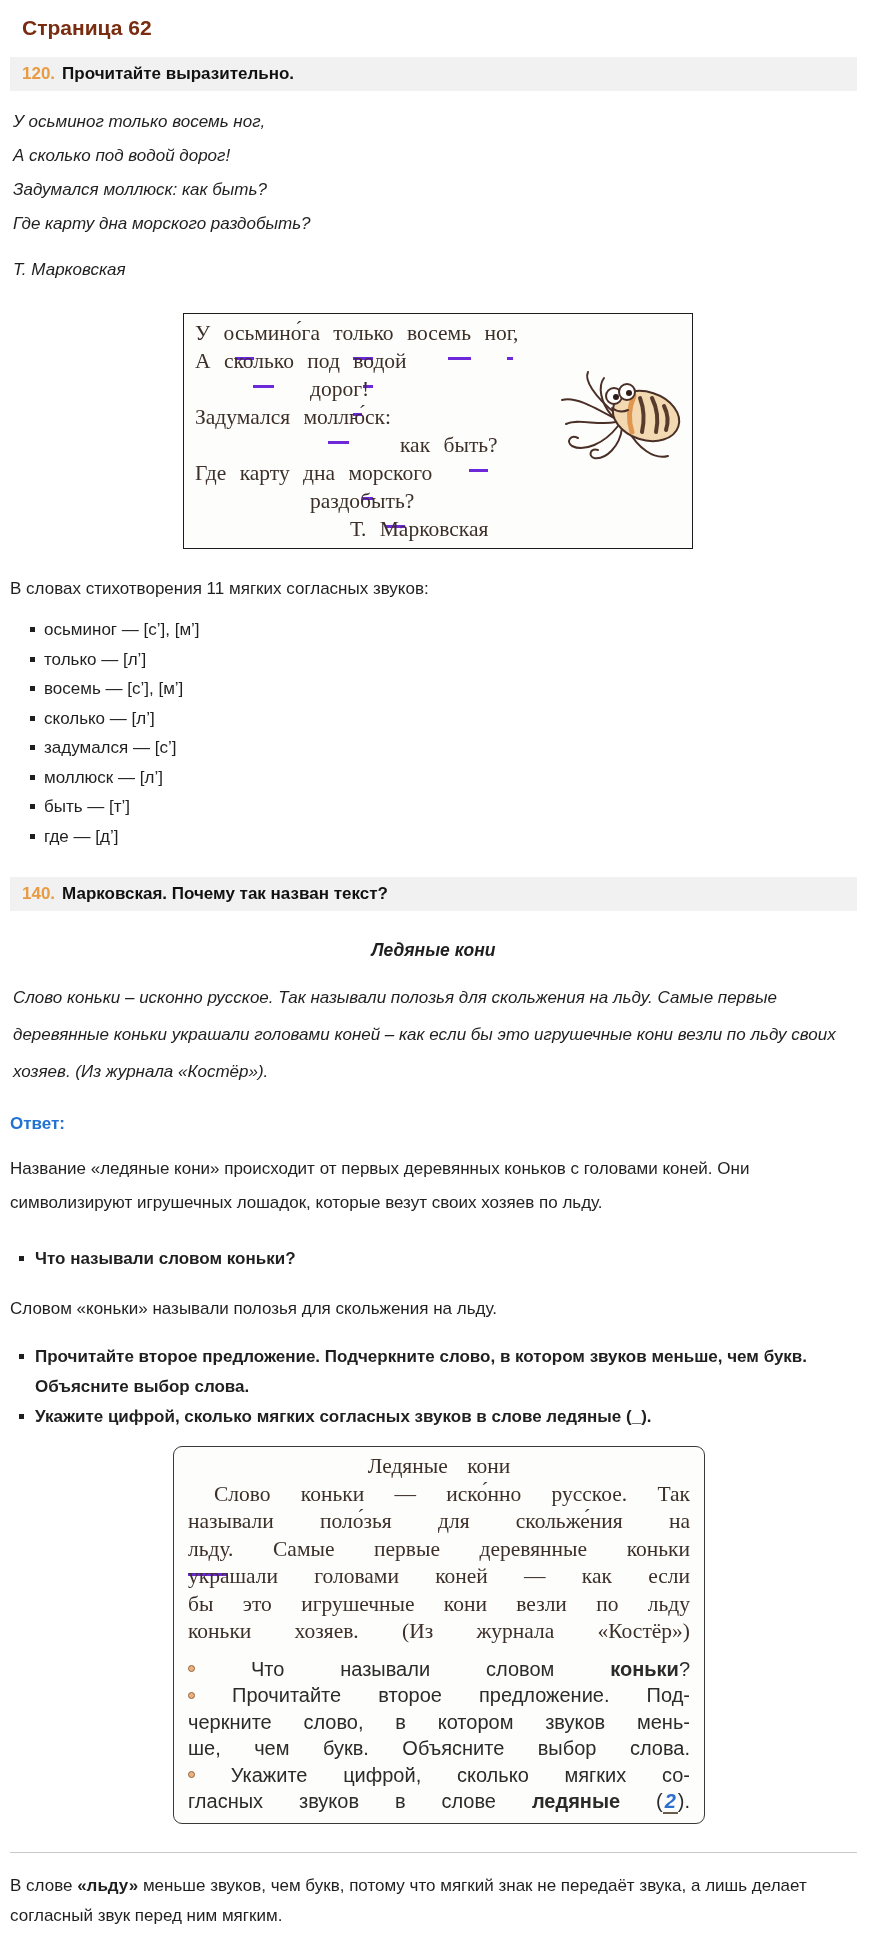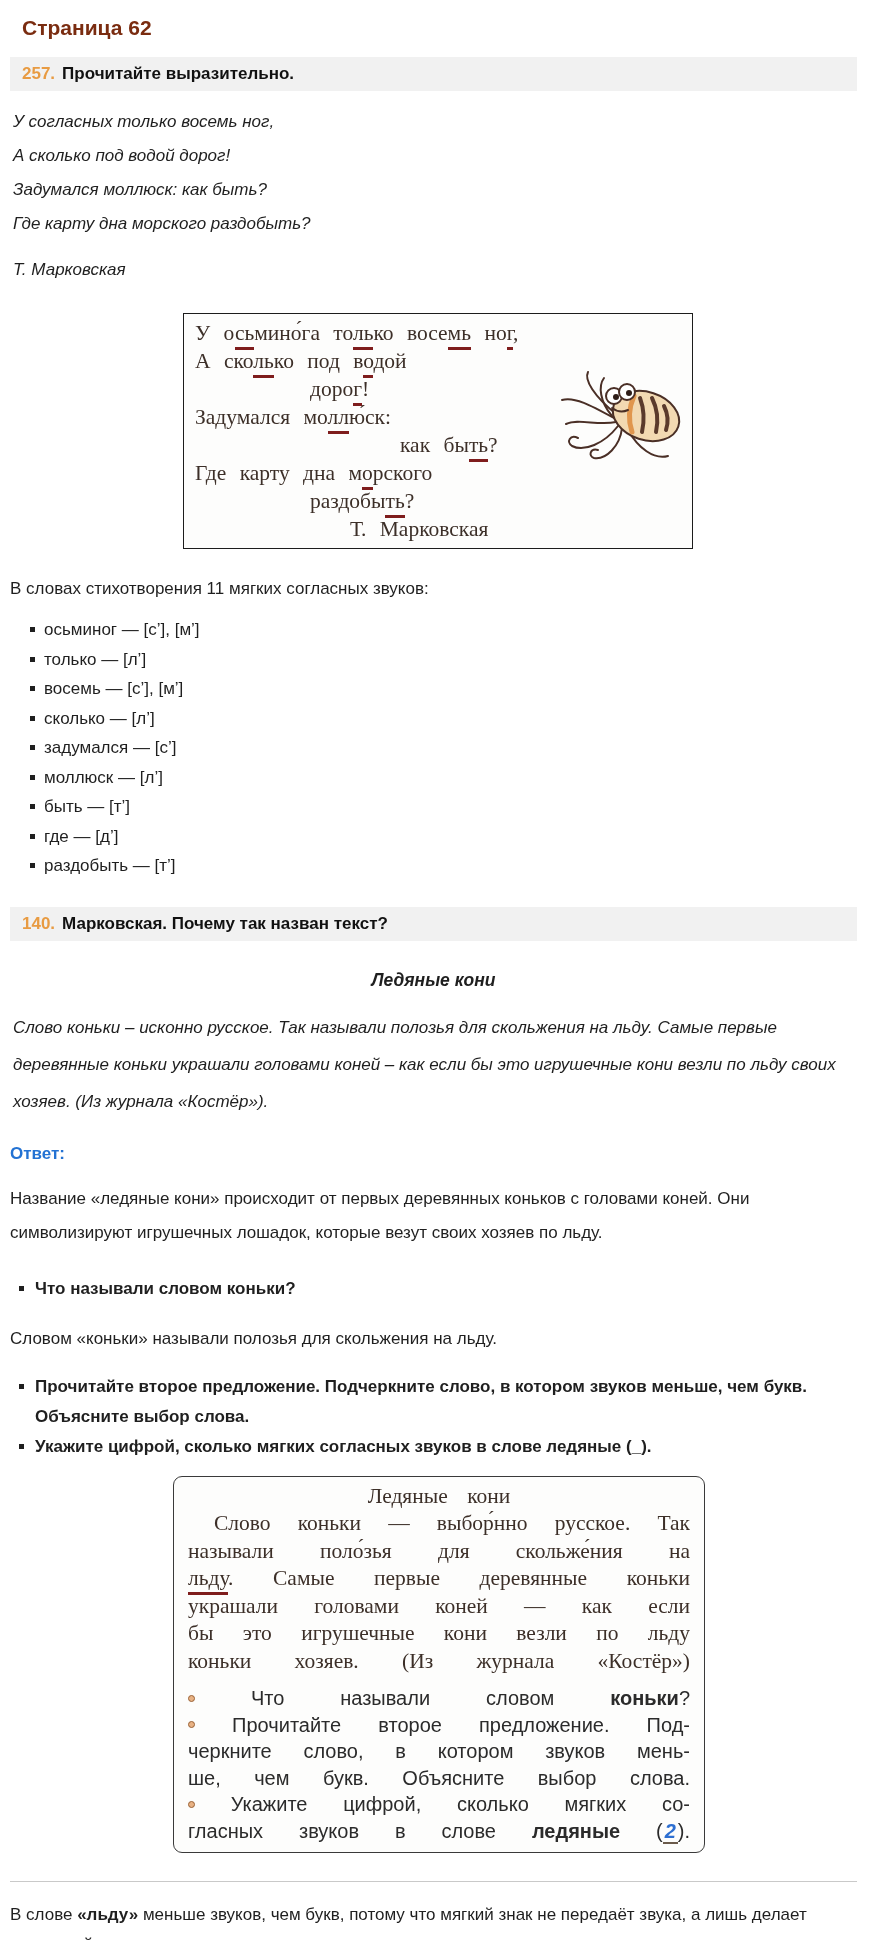--- a/index.html
+++ b/index.html
@@ -20,21 +20,21 @@
   .book1 {
     position:relative; margin:26px 0 0 173px; width:510px; box-sizing:border-box;
     border:1px solid #1c1c1c; padding:5px 0 5px 11px;
     font-family:"Liberation Serif", serif; font-size:21.5px; line-height:28px;
     color:#3c2f28; word-spacing:8px; background:#fdfdfc;
   }
   .book1 .ln { white-space:nowrap; }
   .ind200 { margin-left:115px; }
   .ind205 { margin-left:205px; }
   .ind155 { margin-left:155px; }
-  .u { border-bottom:3px solid #7f1d1d; padding-bottom:2px; }
+  .u { border-bottom:3px solid #6d28d9; padding-bottom:12px; }
 
   .octopus { position:absolute; right:6px; top:52px; }
 
   .intro { margin-top:30px; line-height:20px; }
 
   ul.sounds { list-style:none; margin:16px 0 0 0; padding:0; }
   ul.sounds li { position:relative; padding-left:34px; line-height:29.5px; }
   ul.sounds li::before { content:""; position:absolute; left:20px; top:12px; width:5px; height:5px; background:#1f1f1f; }
 
   .center-title { text-align:center; font-weight:bold; font-style:italic; font-size:17.5px; margin-top:28px; line-height:22px; }
@@ -68,25 +68,25 @@
   .note { line-height:30px; margin-top:18px; }
 </style>
 </head>
 <body>
 
 <div class="container">
 
   <h1 class="page-title">Страница 62</h1>
 
   <div class="task-bar">
-    <span class="task-num">257.</span><span>Прочитайте выразительно.</span>
+    <span class="task-num">120.</span><span>Прочитайте выразительно.</span>
   </div>
 
   <div class="poem">
-    <div>У согласных только восемь ног,</div>
+    <div>У осьминог только восемь ног,</div>
     <div>А сколько под водой дорог!</div>
     <div>Задумался моллюск: как быть?</div>
     <div>Где карту дна морского раздобыть?</div>
   </div>
   <div class="poem-author">Т. Марковская</div>
 
   <div class="book1">
     <div class="ln"><span>У о</span><span class="u">сь</span><span>мино́га то</span><span class="u">ль</span><span>ко восе</span><span class="u">мь</span><span> но</span><span class="u">г</span><span>,</span></div>
     <div class="ln"><span>А ско</span><span class="u">ль</span><span>ко под в</span><span class="u">о</span><span>дой</span></div>
     <div class="ln ind200"><span>доро</span><span class="u">г</span><span>!</span></div>
@@ -125,21 +125,20 @@
 
   <ul class="sounds">
     <li>осьминог — [с’], [м’]</li>
     <li>только — [л’]</li>
     <li>восемь — [с’], [м’]</li>
     <li>сколько — [л’]</li>
     <li>задумался — [с’]</li>
     <li>моллюск — [л’]</li>
     <li>быть — [т’]</li>
     <li>где — [д’]</li>
-    <li>раздобыть — [т’]</li>
   </ul>
 
   <div class="task-bar" style="margin-top:26px;">
     <span class="task-num">140.</span><span>Марковская. Почему так назван текст?</span>
   </div>
 
   <div class="center-title">Ледяные кони</div>
 
   <div class="italic-para">Слово коньки – исконно русское. Так называли полозья для скольжения на льду. Самые первые деревянные коньки украшали головами коней – как если бы это игрушечные кони везли по льду своих хозяев. (Из журнала «Костёр»).</div>
 
@@ -153,21 +152,21 @@
 
   <div class="para-a">Словом «коньки» называли полозья для скольжения на льду.</div>
 
   <ul class="questions tight">
     <li>Прочитайте второе предложение. Подчеркните слово, в котором звуков меньше, чем букв. Объясните выбор слова.</li>
     <li>Укажите цифрой, сколько мягких согласных звуков в слове ледяные (_).</li>
   </ul>
 
   <div class="book2">
     <div class="b2-title">Ледяные кони</div>
-    <div class="jline b2-ind"><span>Слово коньки — выбор́нно русское. Так</span></div>
+    <div class="jline b2-ind"><span>Слово коньки — иско́нно русское. Так</span></div>
     <div class="jline"><span>называли поло́зья для скольже́ния на</span></div>
     <div class="jline"><span class="u">льду</span><span>. Самые первые деревянные коньки</span></div>
     <div class="jline"><span>украшали головами коней — как если</span></div>
     <div class="jline"><span>бы это игрушечные кони везли по льду</span></div>
     <div class="jline"><span>коньки хозяев. (Из журнала «Костёр»)</span></div>
     <div class="tasks">
       <div class="jline"><span class="bullet-dot"></span> <span><span>Что называли словом </span><span class="b">коньки</span><span>?</span></span></div>
       <div class="jline"><span class="bullet-dot"></span> <span><span>Прочитайте второе предложение. Под-</span></span></div>
       <div class="jline"><span>черкните слово, в котором звуков мень-</span></div>
       <div class="jline"><span>ше, чем букв. Объясните выбор слова.</span></div>

